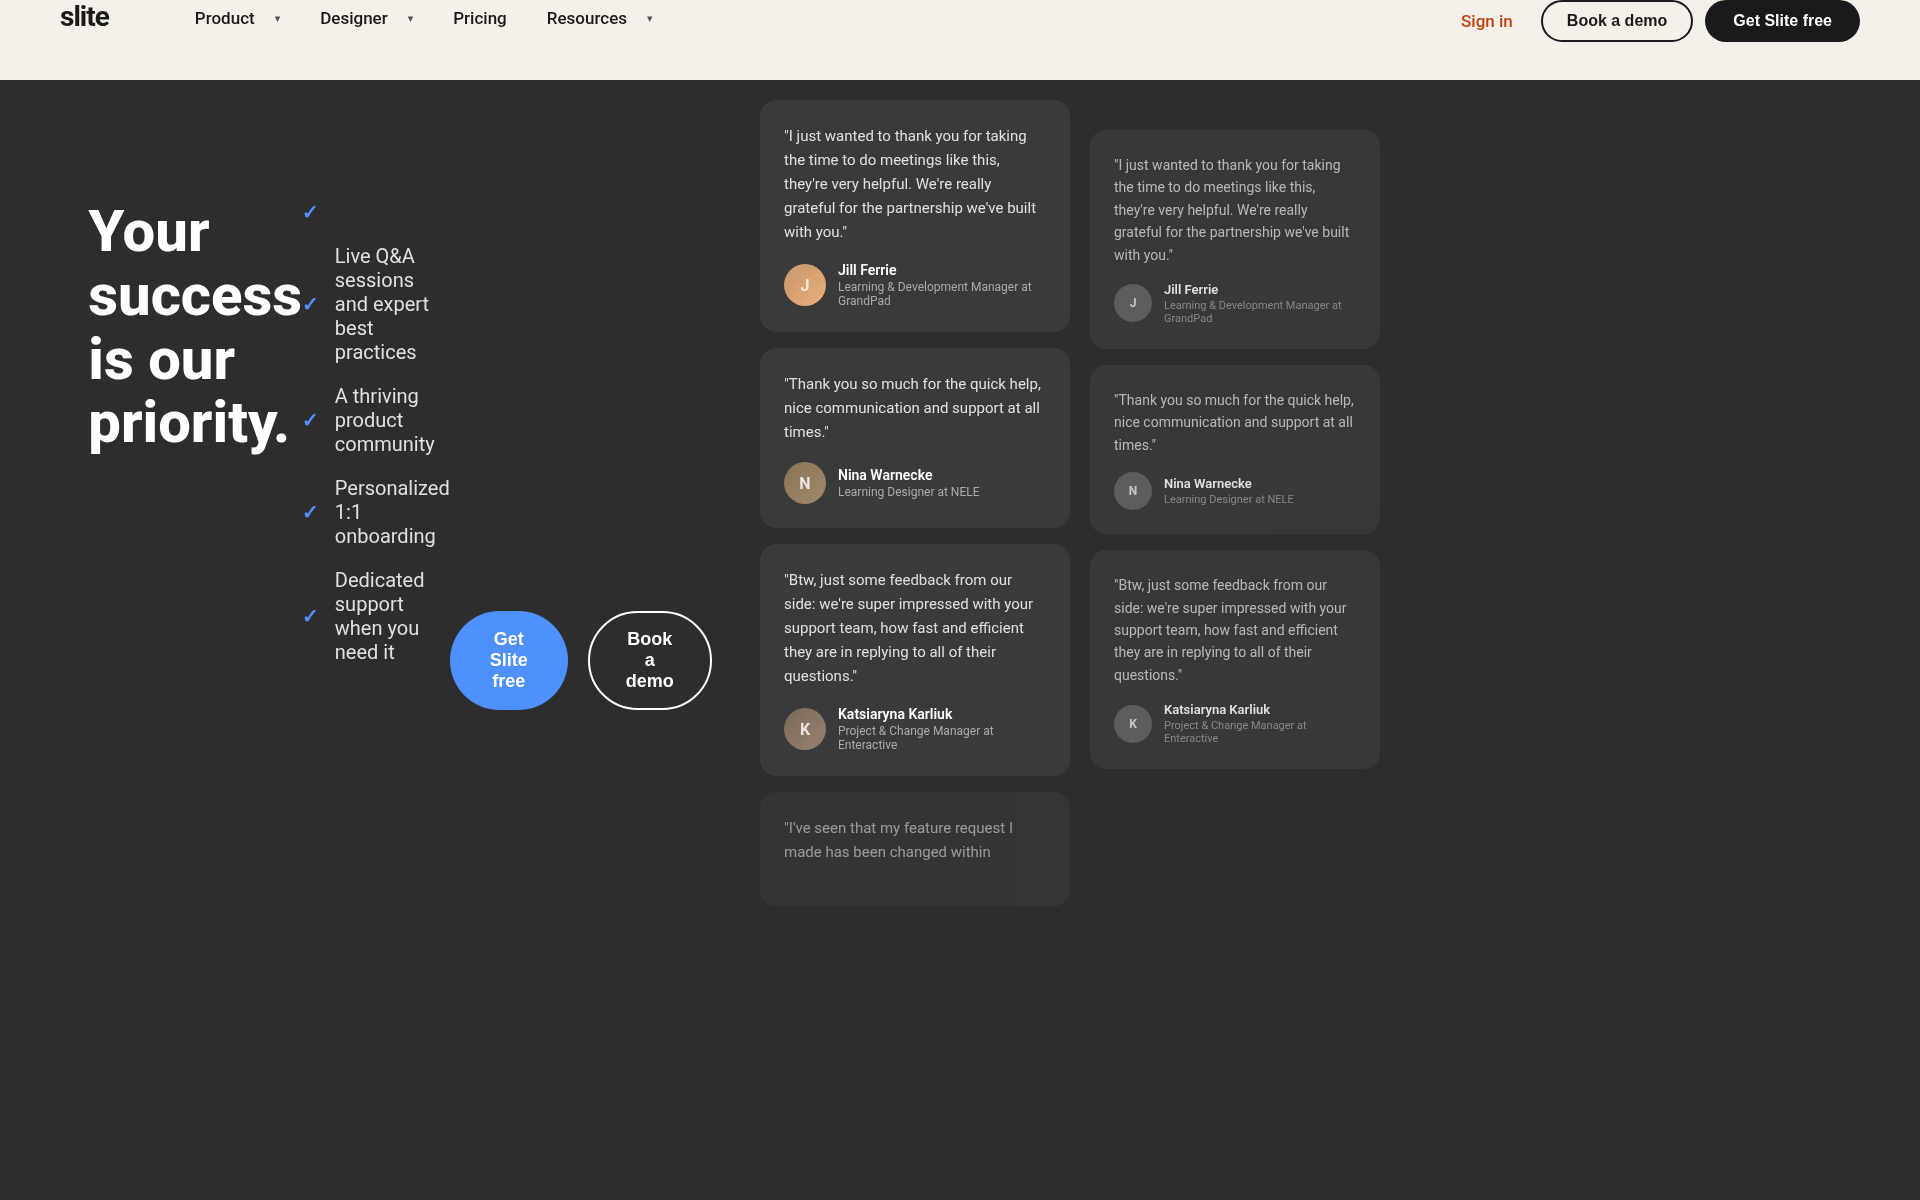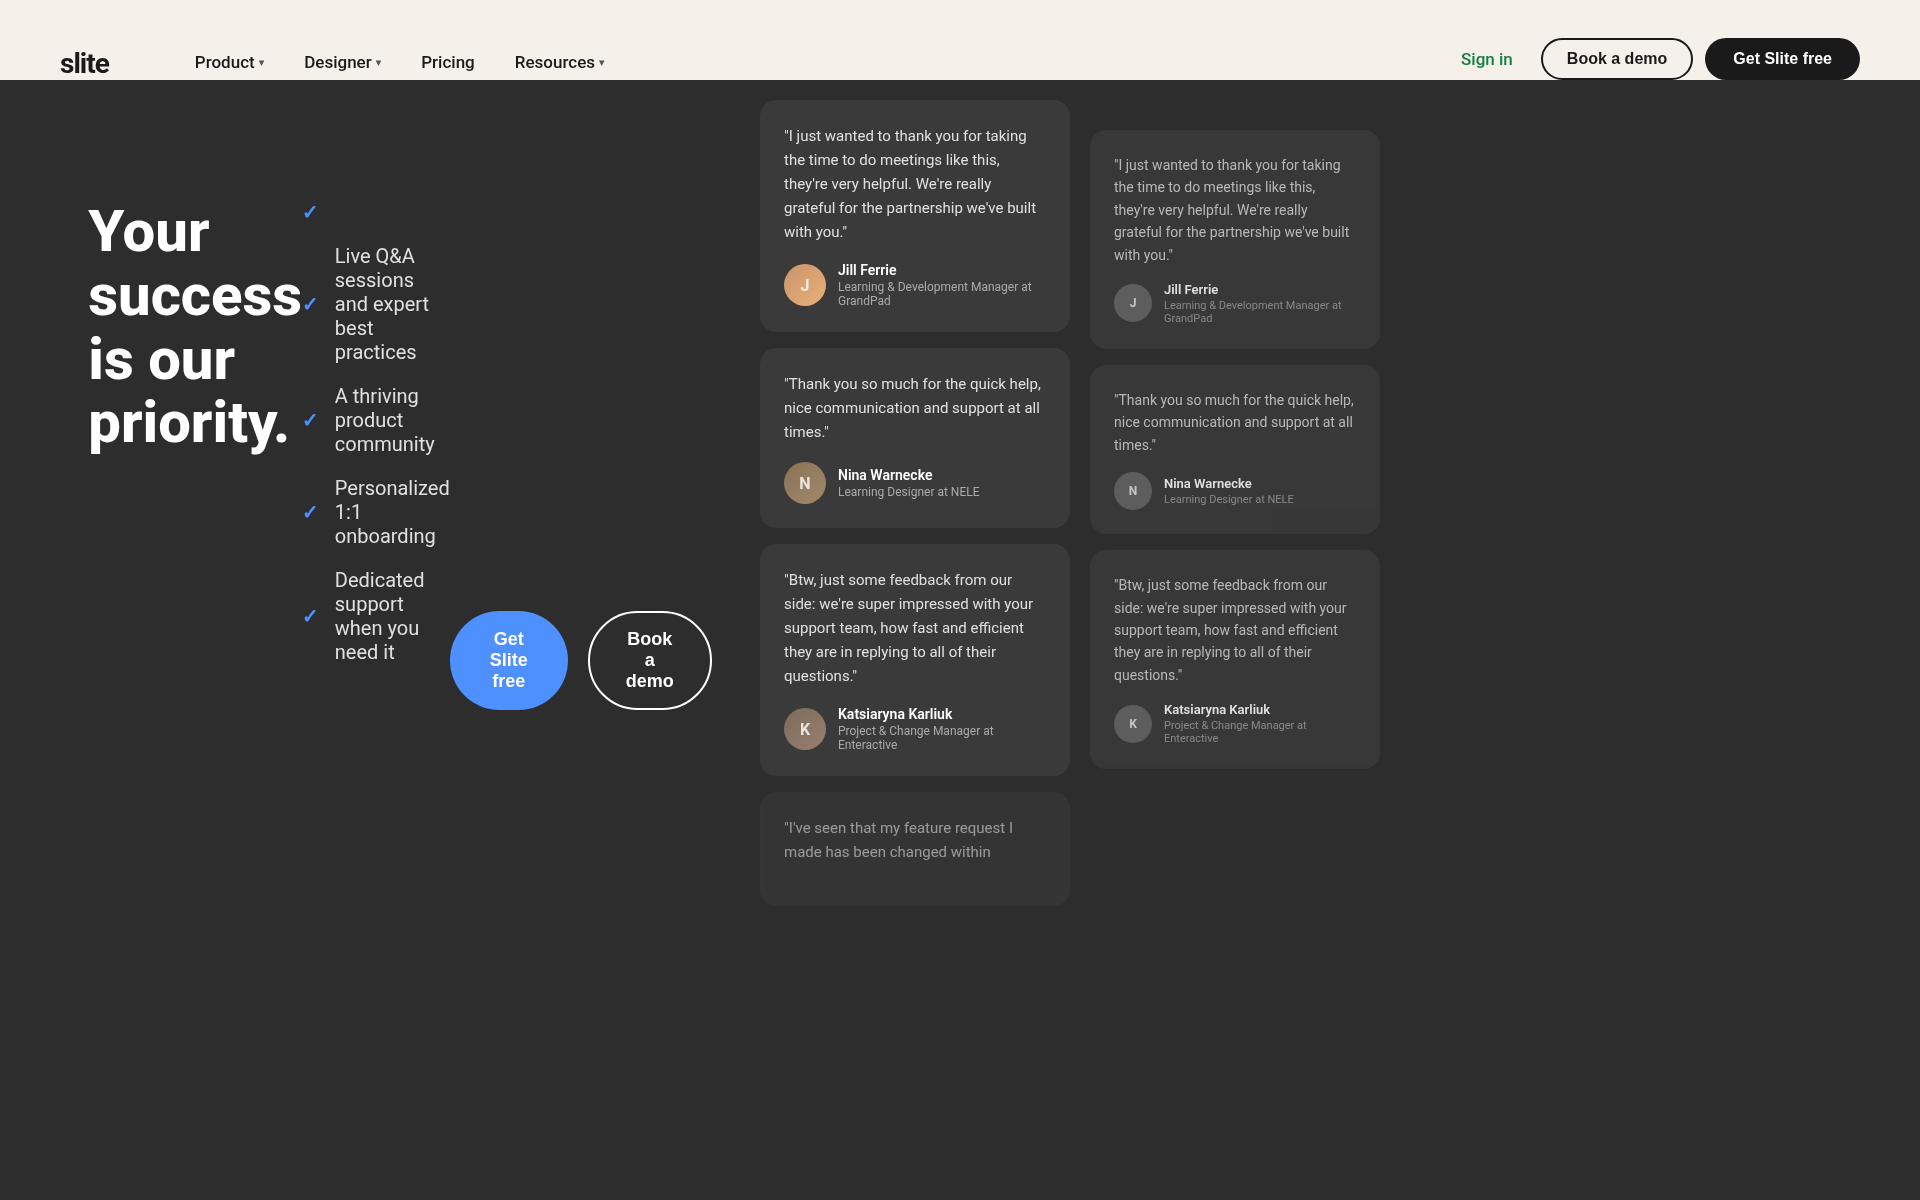--- a/index.html
+++ b/index.html
@@ -8,21 +8,21 @@
       background: #f5f0ea;
       width: 1920px;
       min-height: 1200px;
       overflow-x: hidden;
     }
 
     
     nav {
       background: #f5f0ea;
       display: flex;
-      align-items: flex-end;
+      align-items: flex-start;
       padding: 0 60px;
       height: 80px;
       gap: 40px;
       position: relative;
       z-index: 10;
     }
     .nav-logo {
       font-size: 28px;
       font-weight: 700;
       color: #1a1a1a;
@@ -31,40 +31,40 @@
     }
     .nav-links {
       display: flex;
       align-items: center;
       gap: 8px;
       flex: 1;
     }
     .nav-item {
       display: flex;
       align-items: center;
-      gap: 4px;
+      gap: 20px;
       padding: 8px 16px;
       font-size: 17px;
       color: #1a1a1a;
       cursor: pointer;
       border-radius: 8px;
       font-weight: 500;
     }
     .nav-chevron {
       font-size: 11px;
       color: #555;
     }
     .nav-right {
       display: flex;
       align-items: center;
       gap: 12px;
     }
     .nav-signin {
       font-size: 17px;
-      color: #15803d;
+      color: #c2410c;
       cursor: pointer;
       padding: 8px 16px;
       font-weight: 500;
     }
     .btn-demo {
       border: 2px solid #1a1a1a;
       background: transparent;
       color: #1a1a1a;
       padding: 10px 24px;
       border-radius: 50px;

